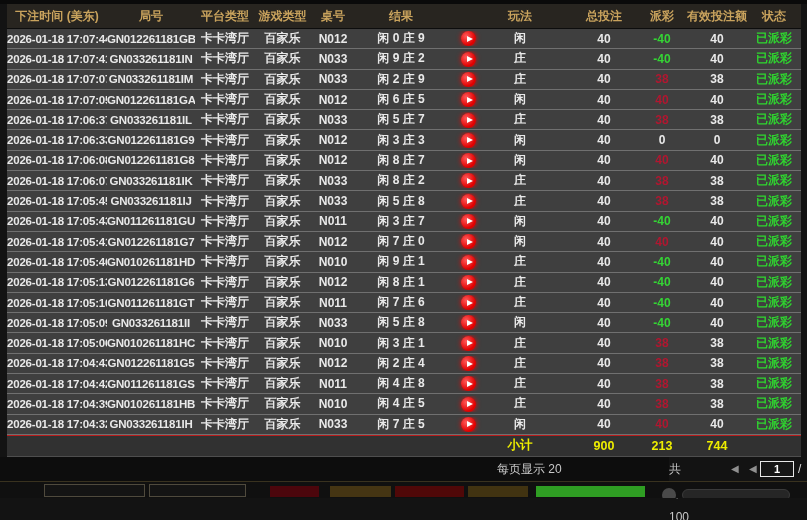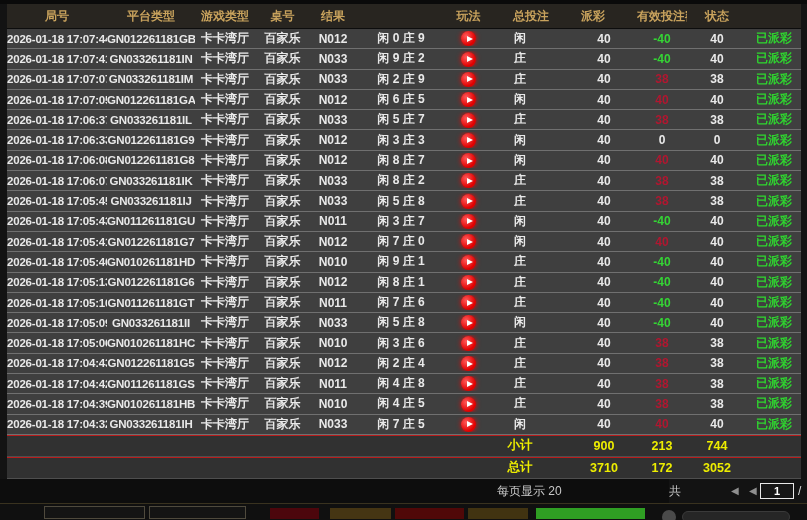--- a/index.html
+++ b/index.html
@@ -94,20 +94,21 @@
              background:#262626; border:1px solid #3a3a3a; }
 </style>
 </head>
 <body>
 
 <div class="app">
   <div class="top-strip"></div>
 
   <div class="table-area">
     <div class="thead grid">
+      <div class="cell">下注时间 (美东)</div>
       <div class="cell">局号</div>
       <div class="cell">平台类型</div>
       <div class="cell">游戏类型</div>
       <div class="cell">桌号</div>
       <div class="cell">结果</div>
       <div class="cell"></div>
       <div class="cell">玩法</div>
       <div class="cell c-tb">总投注</div>
       <div class="cell">派彩</div>
       <div class="cell">有效投注额</div>
@@ -339,21 +340,21 @@
     <div class="cell">40</div>
     <div class="cell c-status">已派彩</div>
   </div>
 
   <div class="row grid">
     <div class="cell c-time">2026-01-18 17:05:06</div>
     <div class="cell c-id">GN010261181HC</div>
     <div class="cell">卡卡湾厅</div>
     <div class="cell">百家乐</div>
     <div class="cell">N010</div>
-    <div class="cell">闲 3 庄 6</div>
+    <div class="cell">闲 3 庄 1</div>
     <div class="cell c-icon"><span class="play"></span></div>
     <div class="cell">庄</div>
     <div class="cell c-tb">40</div>
     <div class="cell c-po pos">38</div>
     <div class="cell">38</div>
     <div class="cell c-status">已派彩</div>
   </div>
 
   <div class="row grid">
     <div class="cell c-time">2026-01-18 17:04:43</div>
@@ -418,28 +419,20 @@
 
     <div class="row summary grid">
       <div class="sp7"></div>
       <div class="cell">小计</div>
       <div class="cell c-tb">900</div>
       <div class="cell">213</div>
       <div class="cell">744</div>
       <div class="cell"></div>
     </div>
 
-    <div class="row summary grid">
-      <div class="sp7"></div>
-      <div class="cell">总计</div>
-      <div class="cell c-tb">3710</div>
-      <div class="cell">172</div>
-      <div class="cell">3052</div>
-      <div class="cell"></div>
-    </div>
   </div>
 
   <div class="footer">
     <span class="pp">每页显示 20</span>
     <span class="tc">共计: 100</span>
     <span class="arr arr1">◀</span>
     <span class="arr arr2">◀</span>
     <input class="page-input" value="1" style="">
     <span class="slash">/</span>
   </div>

